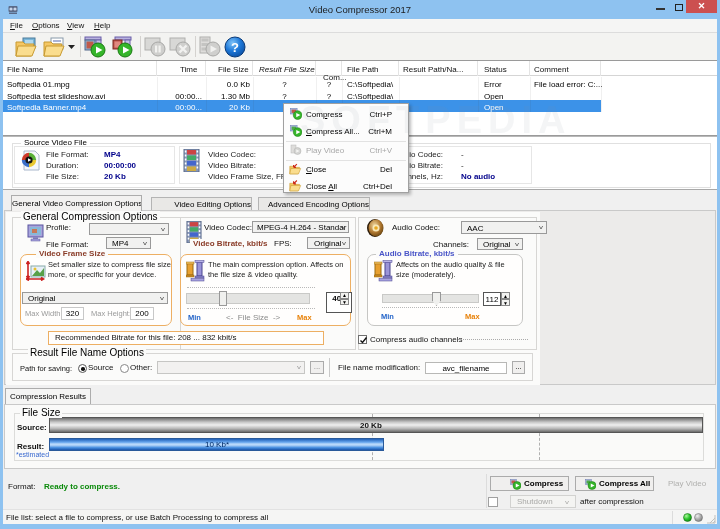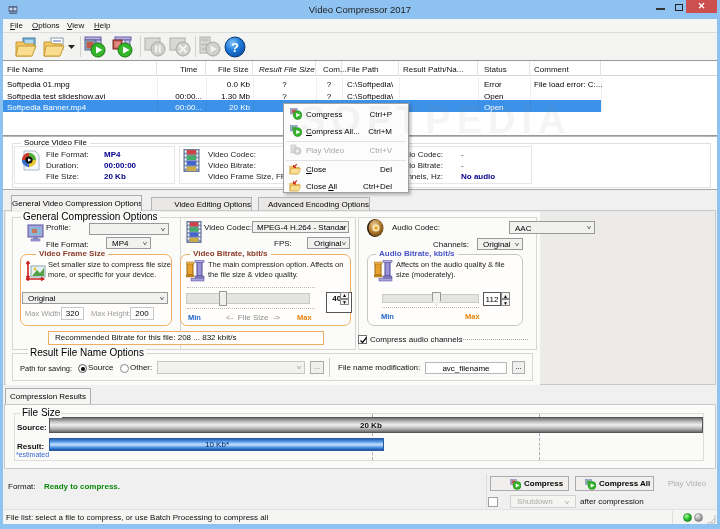--- a/index.html
+++ b/index.html
@@ -180,21 +180,21 @@
 <div class="hcol" style="left:250px;width:63px;"></div>
 <div class="hcol" style="left:313px;width:26px;"></div>
 <div class="hcol" style="left:339px;width:57px;"></div>
 <div class="hcol" style="left:396px;width:79px;"></div>
 <div class="hcol" style="left:475px;width:52px;"></div>
 <div class="hcol" style="left:527px;width:71px;"></div>
 <span class="hlab" style="left:4px;">File Name</span>
 <span class="hlab" style="left:177px;">Time</span>
 <span class="hlab" style="left:215px;">File Size</span>
 <span class="hlab" style="left:256px;font-style:italic;">Result File Size</span>
-<span class="hlab" style="left:320px;">Com...</span>
+<span class="hlab" style="left:320px;margin-top:8px;">Com...</span>
 <span class="hlab" style="left:344px;">File Path</span>
 <span class="hlab" style="left:400px;">Result Path/Na...</span>
 <span class="hlab" style="left:481px;">Status</span>
 <span class="hlab" style="left:531px;">Comment</span>
 </div>
 <div class="row" style="top:16px;">
 <span class="cell" style="left:4px;">Softpedia 01.mpg</span>
 <span class="cell" style="left:203px;width:44px;text-align:right;">0.0 Kb</span>
 <span class="cell" style="left:250px;width:63px;text-align:center;">?</span>
 <span class="cell" style="left:313px;width:26px;text-align:center;">?</span>
@@ -347,21 +347,21 @@
             <stop offset="0.55" stop-color="#b07830"></stop>
             <stop offset="1" stop-color="#583808"></stop>
  </radialGradient>
         </defs>
  <ellipse cx="9" cy="10" rx="8" ry="9" fill="#2a1a08"></ellipse>
  <ellipse cx="10" cy="10" rx="7.5" ry="8.5" fill="url(#sg)"></ellipse>
  <circle cx="10" cy="10" r="3.5" fill="#f8e8b8"></circle>
  <circle cx="10" cy="10" r="1.8" fill="#e8a820"></circle>
 </svg>
 <span class="lab" style="left:387px;top:12px;">Audio Codec:</span>
-<div class="combo" style="left:456px;top:10px;width:86px;height:13px;margin-left:48px;">
+<div class="combo" style="left:456px;top:10px;width:86px;height:13px;">
         <span style="position:absolute;left:5px;top:1.5px;">AAC</span>
         <span class="arr">v</span>
       </div>
 <span class="lab" style="left:428px;top:29px;">Channels:</span>
 <div class="combo" style="left:472px;top:27px;width:46px;height:12px;">
         <span style="position:absolute;left:5px;top:1px;">Original</span>
         <span class="arr">v</span>
       </div>
 
 <div class="obox" style="left:15px;top:43px;width:152px;height:72px;"></div>
@@ -377,21 +377,21 @@
 <div class="combo" style="left:17px;top:81px;width:146px;height:12px;">
         <span style="position:absolute;left:5px;top:1px;">Original</span>
         <span class="arr">v</span>
       </div>
 <span class="lab" style="left:20px;top:98px;color:#9a9a9a;font-size:7.5px;">Max Width:</span>
 <div class="abs" style="left:56px;top:96px;width:23px;height:13px;border:1px solid #c8c8c8;background:#fff;text-align:center;font-size:8px;line-height:12px;">320</div>
 <span class="lab" style="left:86px;top:98px;color:#9a9a9a;font-size:7.5px;">Max Height:</span>
 <div class="abs" style="left:125px;top:96px;width:24px;height:13px;border:1px solid #c8c8c8;background:#fff;text-align:center;font-size:8px;line-height:12px;">200</div>
 
 <div class="obox" style="left:175px;top:43px;width:171px;height:72px;"></div>
-<div class="olab" style="left:185px;top:38px;">Video Bitrate, kbit/s</div>
+<div class="olab" style="left:185px;top:28px;">Video Bitrate, kbit/s</div>
 <svg class="abs" style="left:181px;top:49px;" width="20" height="23" viewBox="0 0 20 23">
  <rect x="1" y="3" width="6" height="12" fill="#e8a030" stroke="#9a6a10"></rect>
  <rect x="0" y="2" width="8" height="2" fill="#f0c060" stroke="#9a6a10" stroke-width="0.5"></rect>
  <rect x="0" y="15" width="8" height="2" fill="#c88820" stroke="#9a6a10" stroke-width="0.5"></rect>
  <rect x="11" y="2" width="5" height="14" fill="#9a94d8" stroke="#4a4490"></rect>
  <rect x="9" y="0.5" width="9" height="2" fill="#b8b2e8" stroke="#4a4490" stroke-width="0.5"></rect>
  <rect x="9" y="16" width="9" height="2" fill="#8a84c8" stroke="#4a4490" stroke-width="0.5"></rect>
  <rect x="5" y="18.5" width="13" height="2.5" fill="#a8a2e0" stroke="#4a4490" stroke-width="0.5"></rect>
 </svg>
 <div class="desc" style="left:203px;top:49px;width:142px;">The main compression option. Affects on the file size &amp; video quality.</div>

